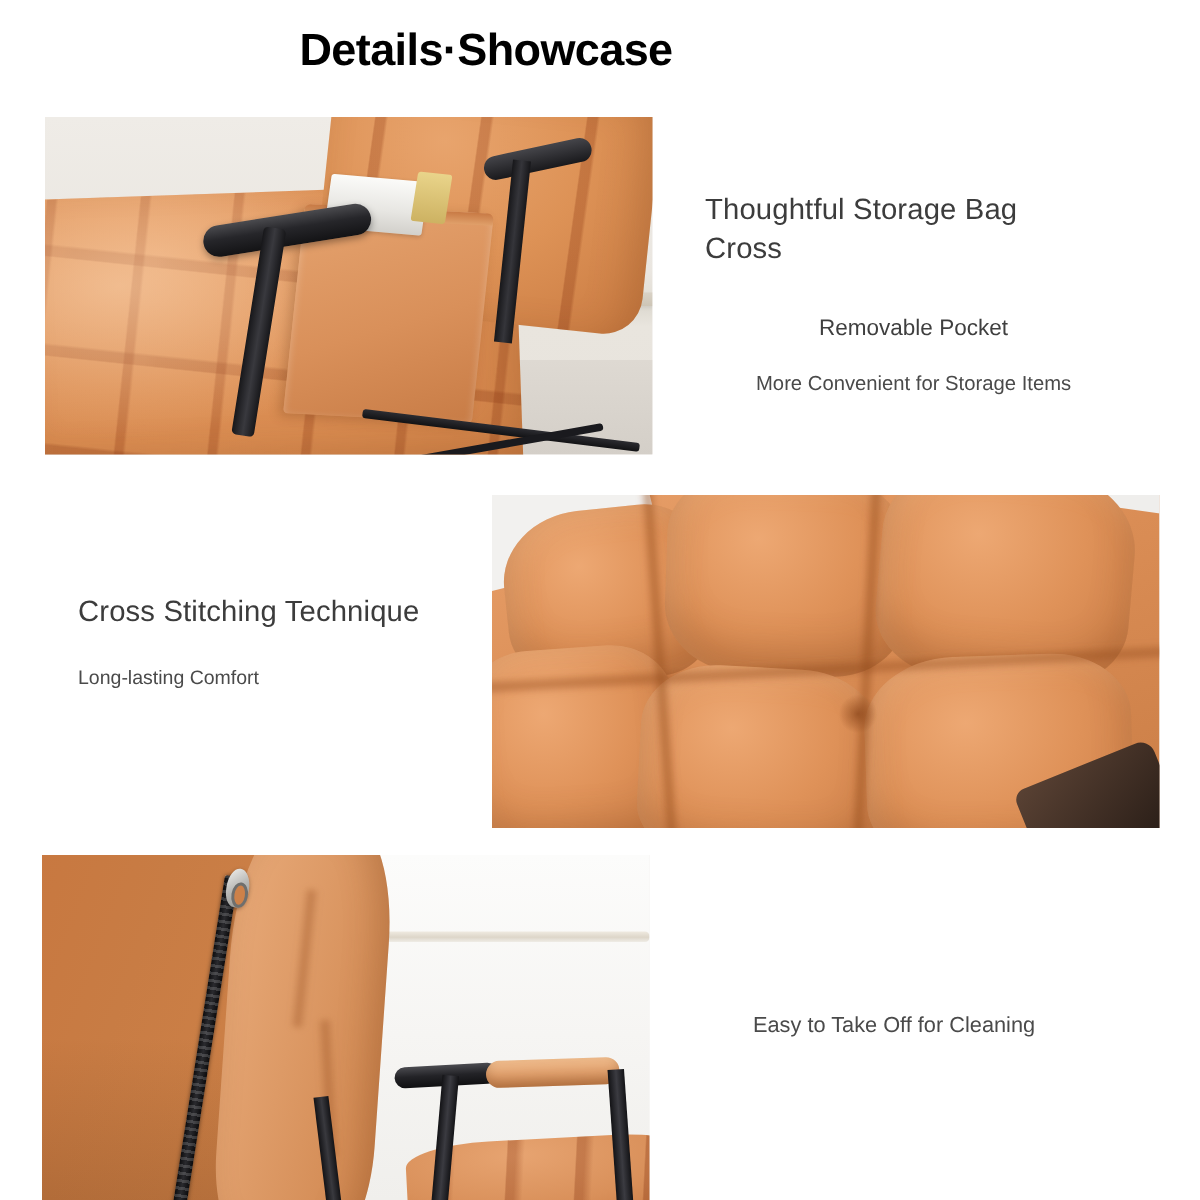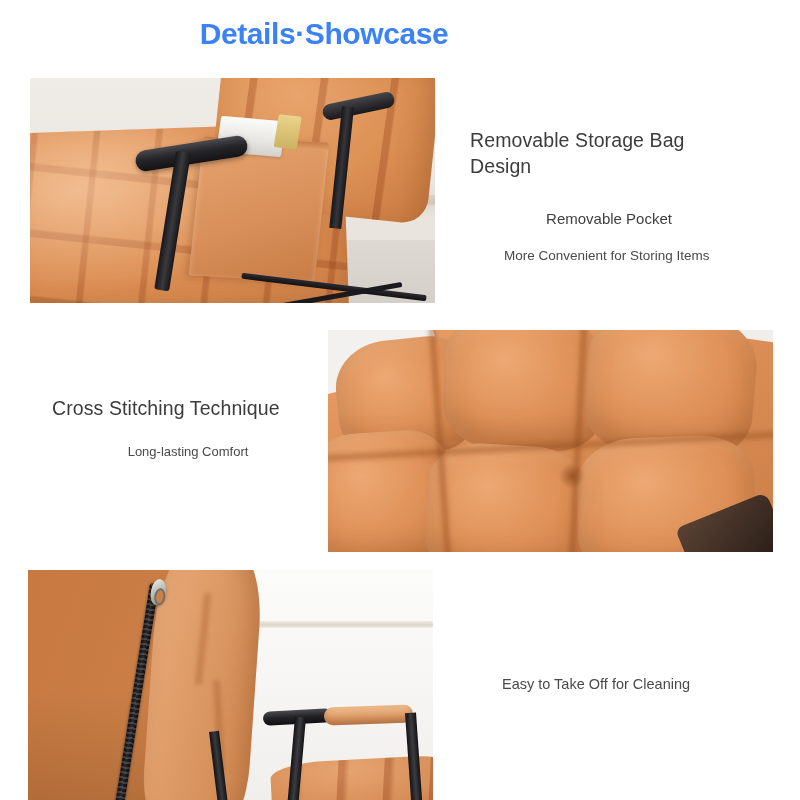--- a/index.html
+++ b/index.html
@@ -19,21 +19,21 @@
   
   .page-title {
     position: absolute;
     top: 17px;
     left: 0;
     width: 648px;
     text-align: center;
     font-size: 30px;
     font-weight: bold;
     letter-spacing: -0.4px;
-    color: #3b82f6;
+    color: #000000;
   }
 
   
   .photo {
     position: absolute;
     overflow: hidden;
     background: #f2f0ee;
   }
 
   
@@ -347,21 +347,21 @@
     color: #4a4a4a;
     line-height: 1.4;
   }
 
   #txt-storage { left: 470px; top: 128px; width: 250px; }
   #txt-storage .t-sub  { margin-top: 30px; text-align: center; padding-left: 28px; }
   #txt-storage .t-body { margin-top: 17px; padding-left: 34px; }
 
   #txt-stitch { left: 52px; top: 396px; width: 280px; }
   #txt-stitch .t-sub  { margin-top: 30px; padding-left: 11px; font-size: 14px; }
-  #txt-stitch .t-body { margin-top: 21px; text-align: center; padding-right: 8px; font-size: 13px; }
+  #txt-stitch .t-body { margin-top: 21px; padding-right: 8px; font-size: 13px; }
 
   #txt-zipper { left: 472px; top: 660px; width: 300px; }
   #txt-zipper .t-head { font-size: 21px; }
   #txt-zipper .t-body { margin-top: 14px; padding-left: 30px; font-size: 14.5px; }
 </style>
 </head>
 <body>
 
 <div class="page-title">Details·Showcase</div>
 
@@ -378,23 +378,23 @@
   </div>
   <div class="arm-bar-2"></div>
   <div class="arm-leg-2"></div>
   <div class="arm-bar"></div>
   <div class="arm-leg"></div>
   <div class="cross-rail"></div>
   <div class="cross-rail-2"></div>
 </div>
 
 <div class="txt-block" id="txt-storage">
-  <div class="t-head">Removable Storage Bag Design</div>
+  <div class="t-head">Thoughtful Storage Bag Cross</div>
   <div class="t-sub">Removable Pocket</div>
-  <div class="t-body">More Convenient for Storing Items</div>
+  <div class="t-body">More Convenient for Storage Items</div>
 </div>
 
 <div class="photo" id="photo-stitch">
   <div class="base"></div>
   <div class="hl"></div>
   <div class="hl2"></div>
   <div class="puff p1"></div>
   <div class="puff p2"></div>
   <div class="puff p3"></div>
   <div class="puff p4"></div>

